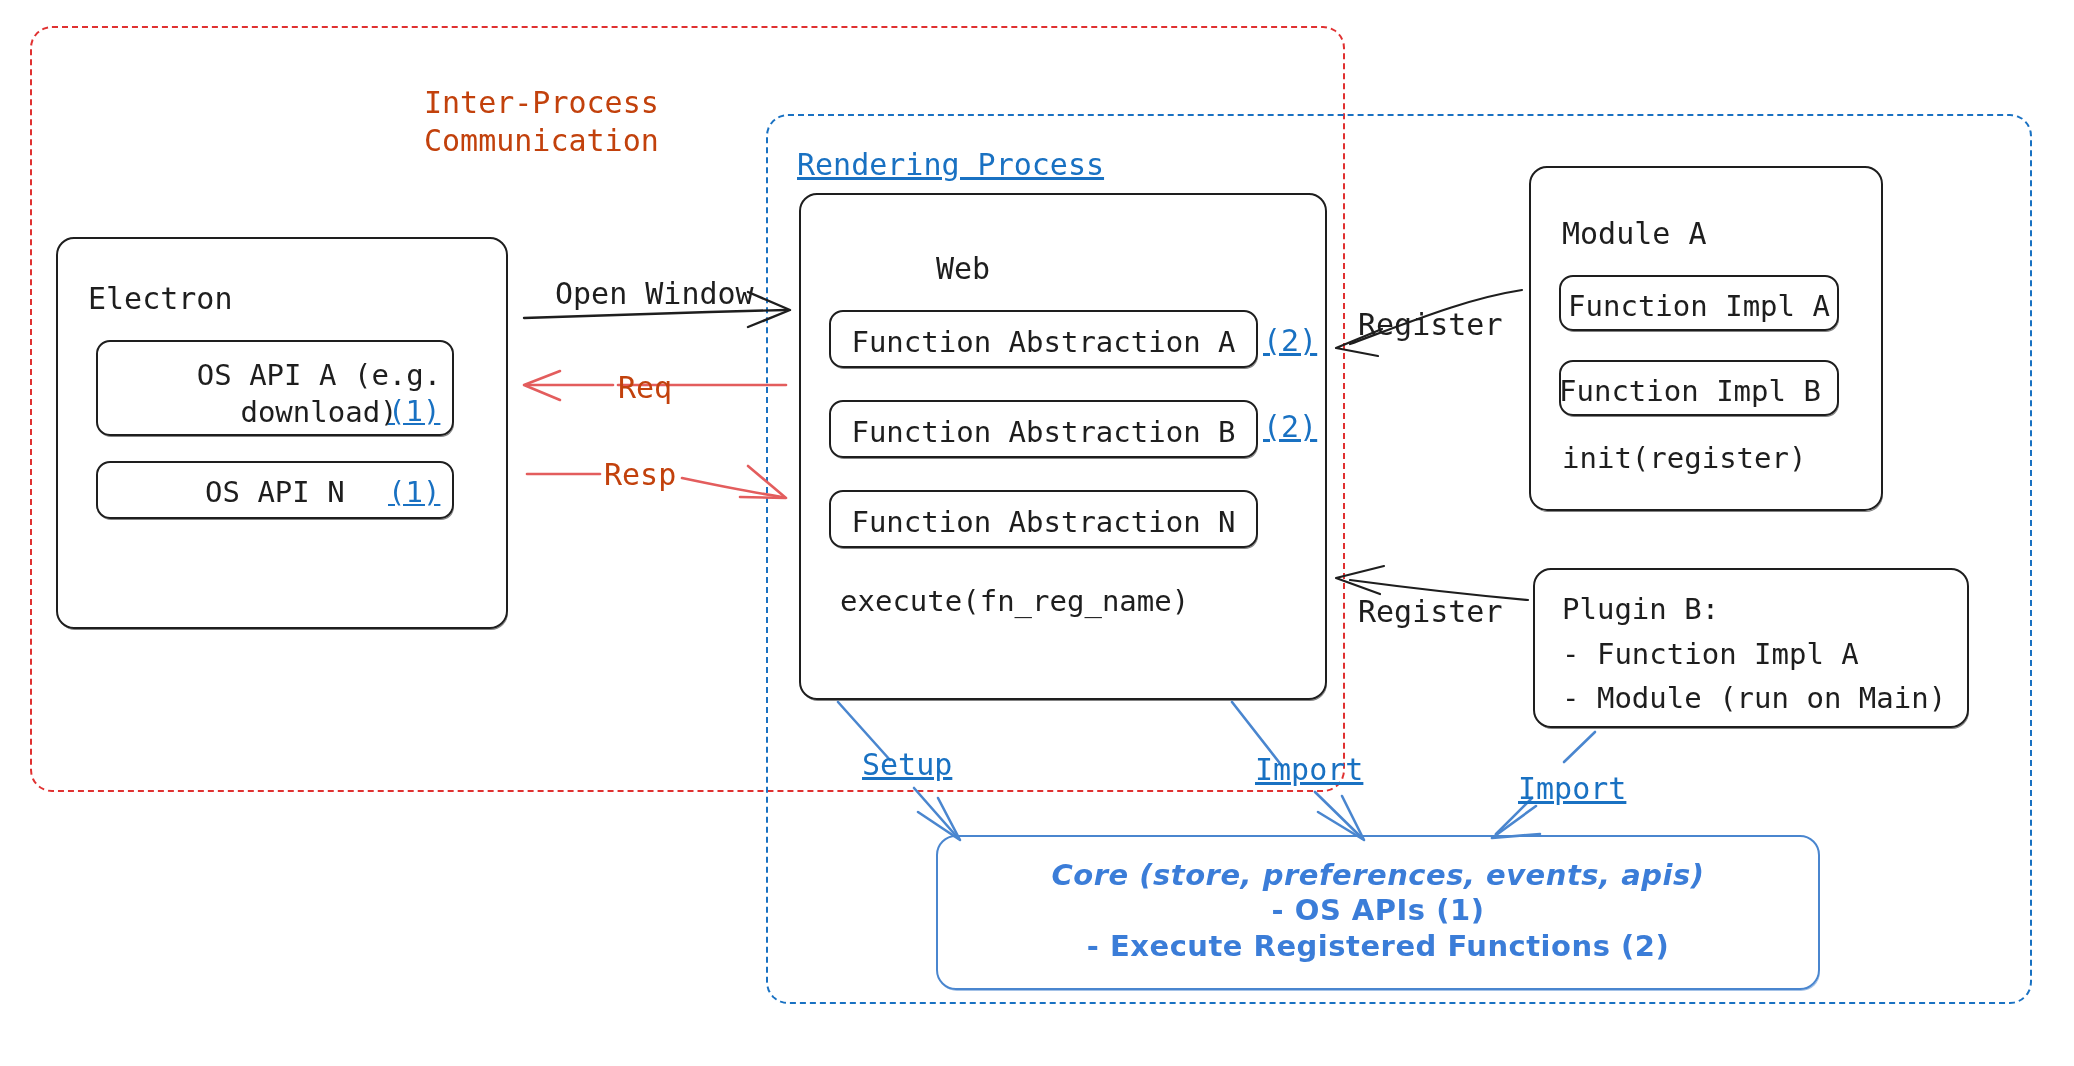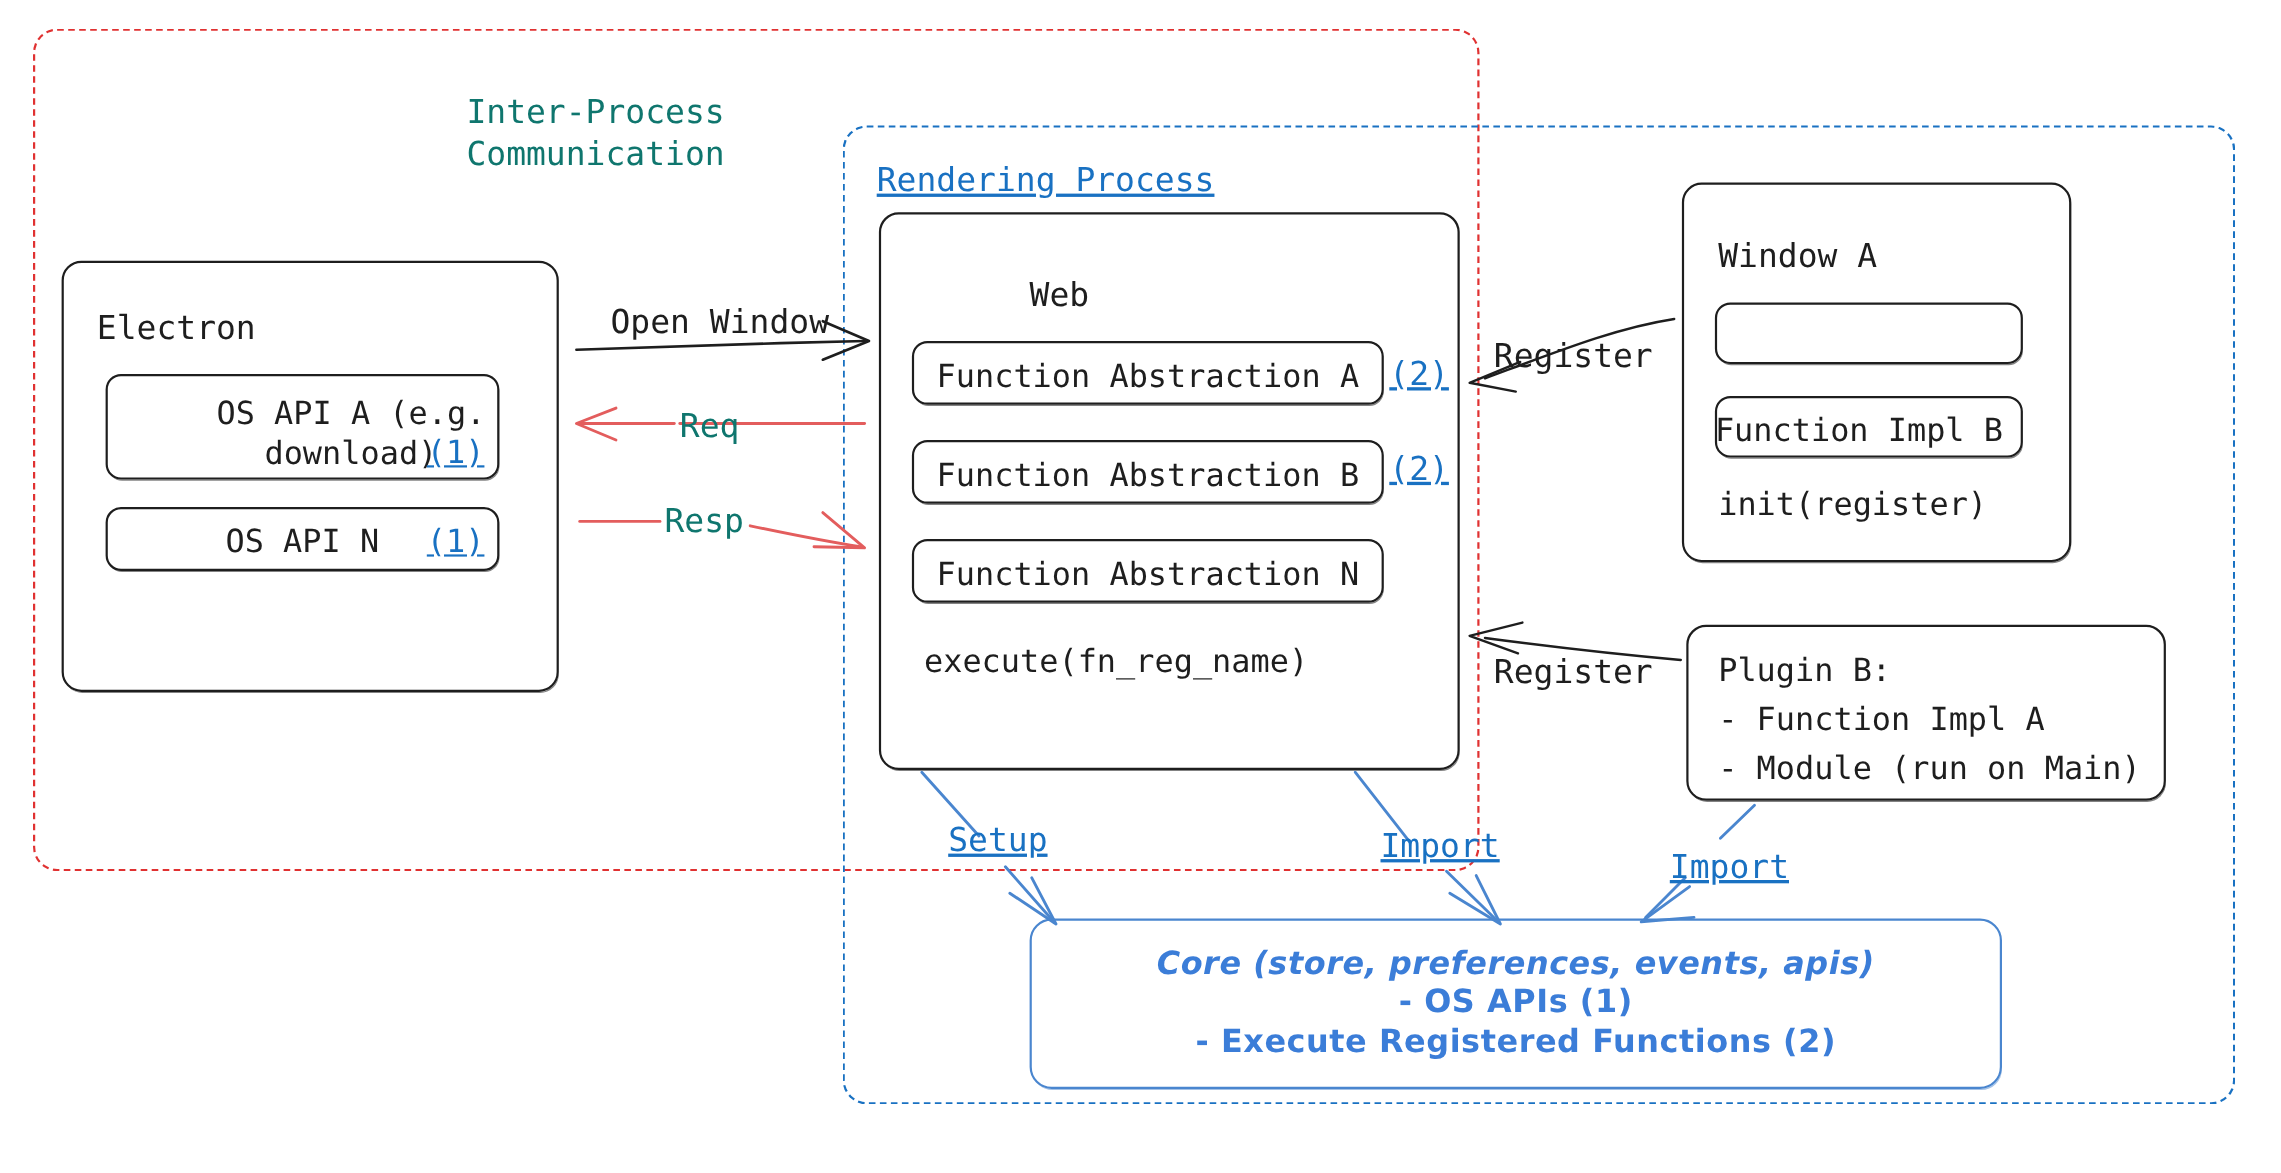--- a/index.html
+++ b/index.html
@@ -31,21 +31,21 @@
   .dashbox.blue{ border-color:#1971c2; }
 
   
   .lbl{
     position:absolute;
     font-family:"DejaVu Sans Mono","Liberation Mono",monospace;
     color:#1e1e1e;
     white-space:pre;
     line-height:1.28;
   }
-  .lbl.red{color:#0f766e;}
+  .lbl.red{color:#c2410c;}
   .lbl.blue{color:#1971c2;text-decoration:underline;}
   .lbl.ctr{text-align:center;}
   .t22{font-size:29px;}
   .t24{font-size:30px;}
 
   .core-txt{
     font-family:"DejaVu Sans","Liberation Sans",sans-serif;
     font-weight:bold;
     color:#3b7dd8;
     letter-spacing:.5px;
@@ -92,23 +92,24 @@
   <div class="node hbox inner" style="left:829px;top:400px;width:429px;height:58px;"></div>
   <div class="lbl t22 ctr" style="left:829px;top:414px;width:429px;"><span>Function Abstraction B</span></div>
   <div class="lbl blue t24" style="left:1263px;top:408px;"><span>(2)</span></div>
 
   <div class="node hbox inner" style="left:829px;top:490px;width:429px;height:58px;"></div>
   <div class="lbl t22 ctr" style="left:829px;top:504px;width:429px;"><span>Function Abstraction N</span></div>
 
   <div class="lbl t22" style="left:840px;top:583px;"><span>execute(fn_reg_name)</span></div>
 
   <div class="node hbox" style="left:1529px;top:166px;width:354px;height:345px;"></div>
-  <div class="lbl t24" style="left:1562px;top:215px;"><span>Window A</span></div>
+  <div class="lbl t24" style="left:1562px;top:215px;"><span>Module A</span></div>
 
   <div class="node hbox inner" style="left:1559px;top:275px;width:280px;height:56px;"></div>
+  <div class="lbl t22 ctr" style="left:1559px;top:288px;width:280px;"><span>Function Impl A</span></div>
 
   <div class="node hbox inner" style="left:1559px;top:360px;width:280px;height:56px;"></div>
   <div class="lbl t22 ctr" style="left:1559px;top:373px;width:232px;"><span>Function Impl B</span></div>
 
   <div class="lbl t22" style="left:1562px;top:440px;"><span>init(register)</span></div>
 
   <div class="node hbox" style="left:1533px;top:568px;width:436px;height:160px;"></div>
   <div class="lbl t22" style="left:1562px;top:591px;"><span>Plugin B:</span></div>
   <div class="lbl t22" style="left:1562px;top:636px;"><span>- Function Impl A</span></div>
   <div class="lbl t22" style="left:1562px;top:680px;"><span>- Module (run on Main)</span></div>

